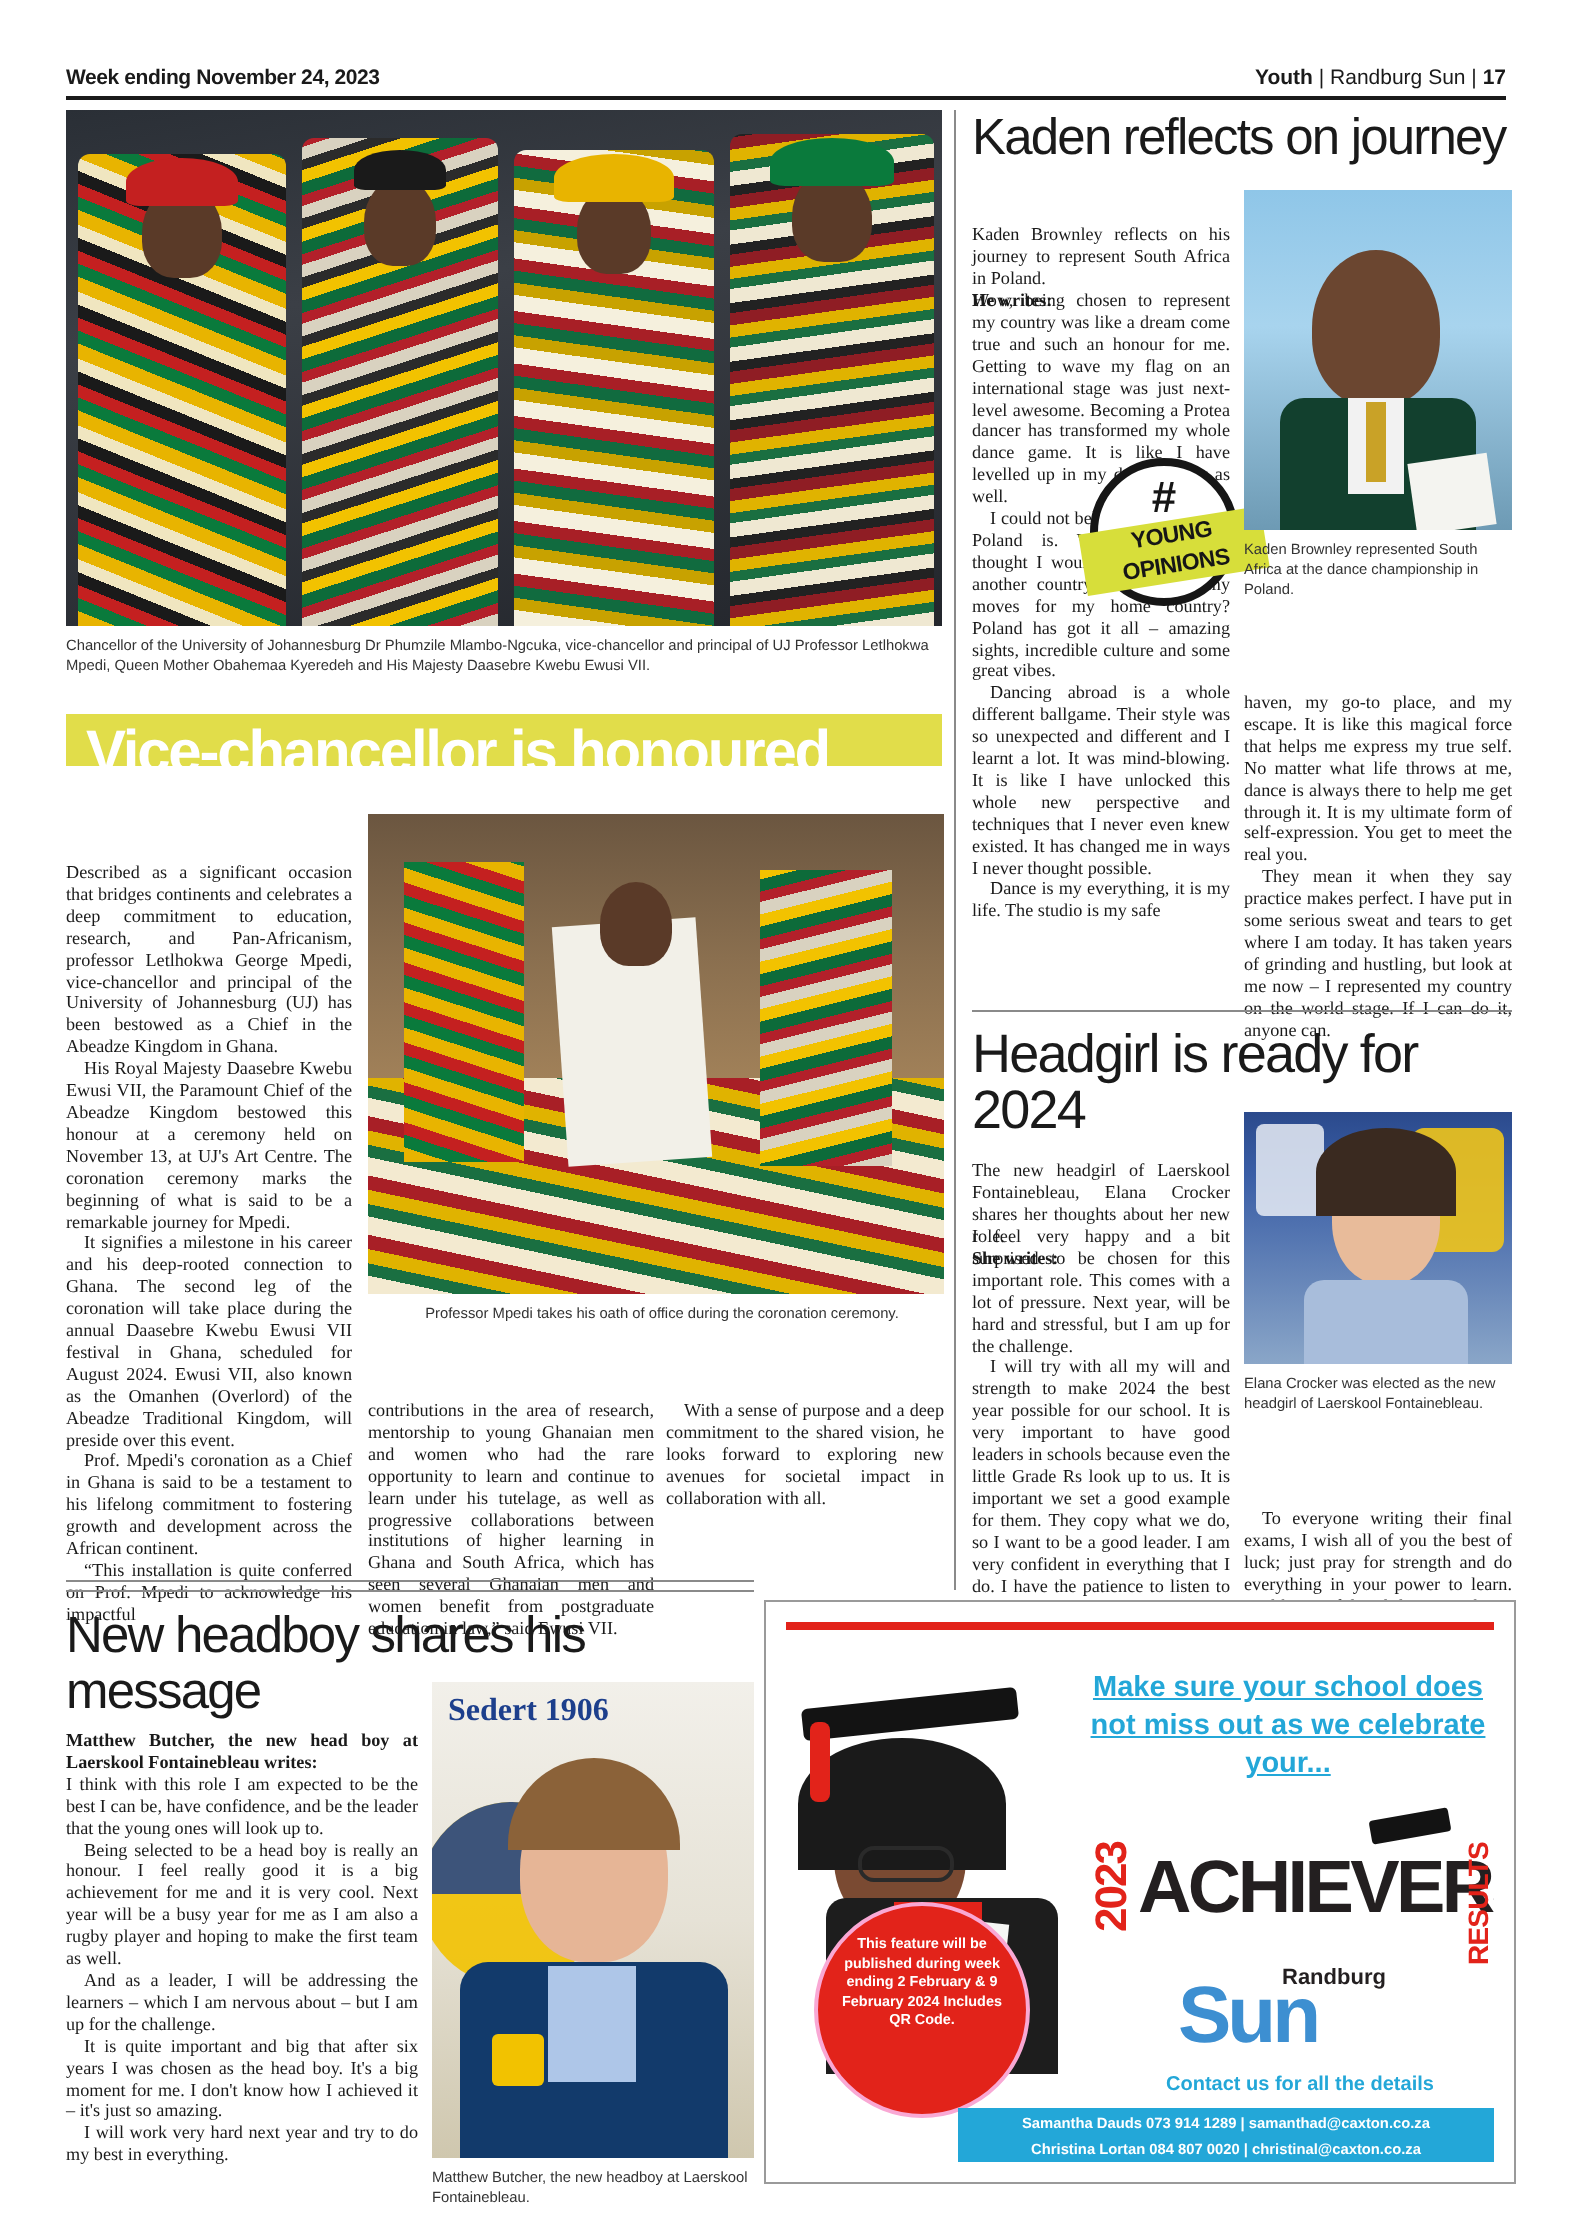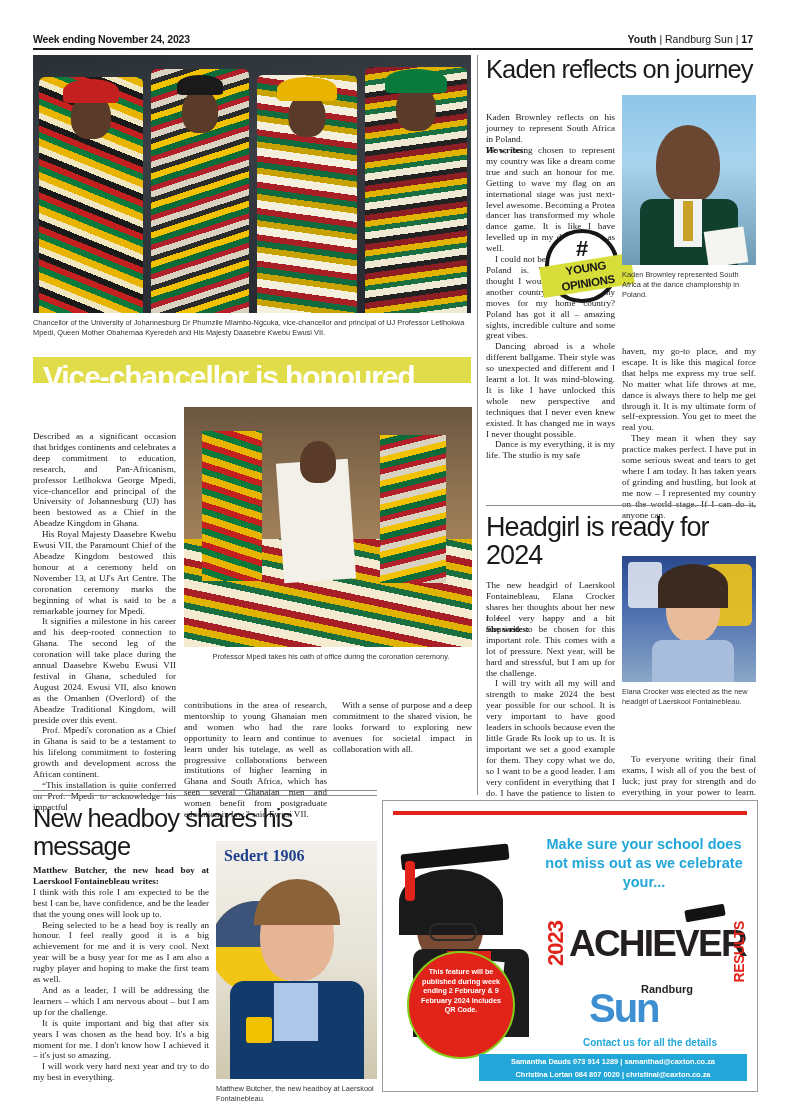--- a/index.html
+++ b/index.html
@@ -77,21 +77,21 @@
   .tealtxt{font-family:"Liberation Sans",sans-serif;font-weight:bold;color:#23a7d8;
            font-size:14.5px;line-height:19px;text-align:center;}
   #ach-row{position:absolute;left:150px;top:108px;width:204px;height:54px;}
   #ach-2023{position:absolute;left:0;top:2px;writing-mode:vertical-rl;transform:rotate(180deg);
      font-family:"Liberation Sans",sans-serif;font-weight:bold;font-size:22px;color:#e2231a;letter-spacing:-1px;}
   #ach-word{position:absolute;left:26px;top:0;font-family:"Liberation Sans",sans-serif;font-weight:bold;
      font-size:37px;line-height:50px;color:#231f20;letter-spacing:-1.8px;}
   #ach-results{position:absolute;right:0;top:2px;writing-mode:vertical-rl;transform:rotate(180deg);
      font-family:"Liberation Sans",sans-serif;font-weight:bold;font-size:14px;color:#e2231a;letter-spacing:-0.4px;}
   #ad-cap{position:absolute;left:14px;top:140px;width:104px;height:104px;border-radius:50%;
-     background:#e2231a;border:2px solid #84cc16;}
+     background:#e2231a;border:2px solid #f9a8d4;}
   #ad-cap .t{font-family:"Liberation Sans",sans-serif;font-weight:bold;font-size:7.2px;line-height:9.6px;
      color:#fff;text-align:center;padding:14px 6px 0;}
   #sun-logo{position:absolute;left:196px;top:172px;width:150px;height:48px;}
   #sun-logo .rb{position:absolute;left:52px;top:0;font-family:Liberation Sans, sans-serif;
      font-weight:bold;font-size:11px;color:#231f20;}
   #sun-logo .sn{position:absolute;left:0;top:5px;font-family:"Liberation Sans",sans-serif;
      font-weight:bold;font-size:40px;line-height:40px;color:#3d8fd1;letter-spacing:-2px;}
   #ad-contact{position:absolute;left:160px;top:226px;width:194px;text-align:center;
      font-family:"Liberation Sans",sans-serif;font-weight:bold;font-size:10px;color:#23a7d8;}
   #ad-bluebar{position:absolute;left:86px;top:243px;width:268px;height:27px;background:#23a7d8;
@@ -267,21 +267,21 @@
         <div style="position:absolute;left:4px;top:50px;width:104px;height:66px;border-radius:50% 50% 0 0;background:#1a1a1a;"></div>
         <div style="position:absolute;left:6px;top:30px;width:108px;height:16px;background:#131313;transform:rotate(-6deg);border-radius:3px;"></div>
         <div style="position:absolute;left:10px;top:42px;width:10px;height:40px;background:#e2231a;border-radius:4px;"></div>
         <div style="position:absolute;left:18px;top:130px;width:116px;height:92px;background:#1d1d1d;border-radius:10px 10px 0 0;"></div>
         <div style="position:absolute;left:52px;top:132px;width:44px;height:62px;background:#e2231a;"></div>
         <div style="position:absolute;left:84px;top:142px;width:22px;height:70px;background:#f6f6f4;transform:rotate(6deg);"></div>
         <div style="position:absolute;left:26px;top:148px;width:20px;height:26px;background:#7a4a32;border-radius:8px;"></div>
         <div style="position:absolute;left:34px;top:104px;width:44px;height:14px;border:2px solid #2a2a2a;border-radius:8px;"></div>
       </div>
 
-      <div class="tealtxt" style="position:absolute;left:152px;top:24px;width:198px;">Make sure your school does not miss out as we celebrate your...</div>
+      <div class="tealtxt" style="position:absolute;left:152px;top:24px;width:198px;text-decoration:underline;">Make sure your school does not miss out as we celebrate your...</div>
 
       <div id="ach-row">
         <div id="ach-2023">2023</div>
         <div id="ach-word">ACHIEVERS</div>
         <div id="ach-results">RESULTS</div>
         <div style="position:absolute;right:22px;top:-12px;width:40px;height:12px;background:#131313;transform:rotate(-10deg);border-radius:2px;"></div>
       </div>
 
       <div id="ad-cap">
         <div class="t">This feature will be published during week ending 2 February &amp; 9 February 2024 Includes QR Code.</div>

